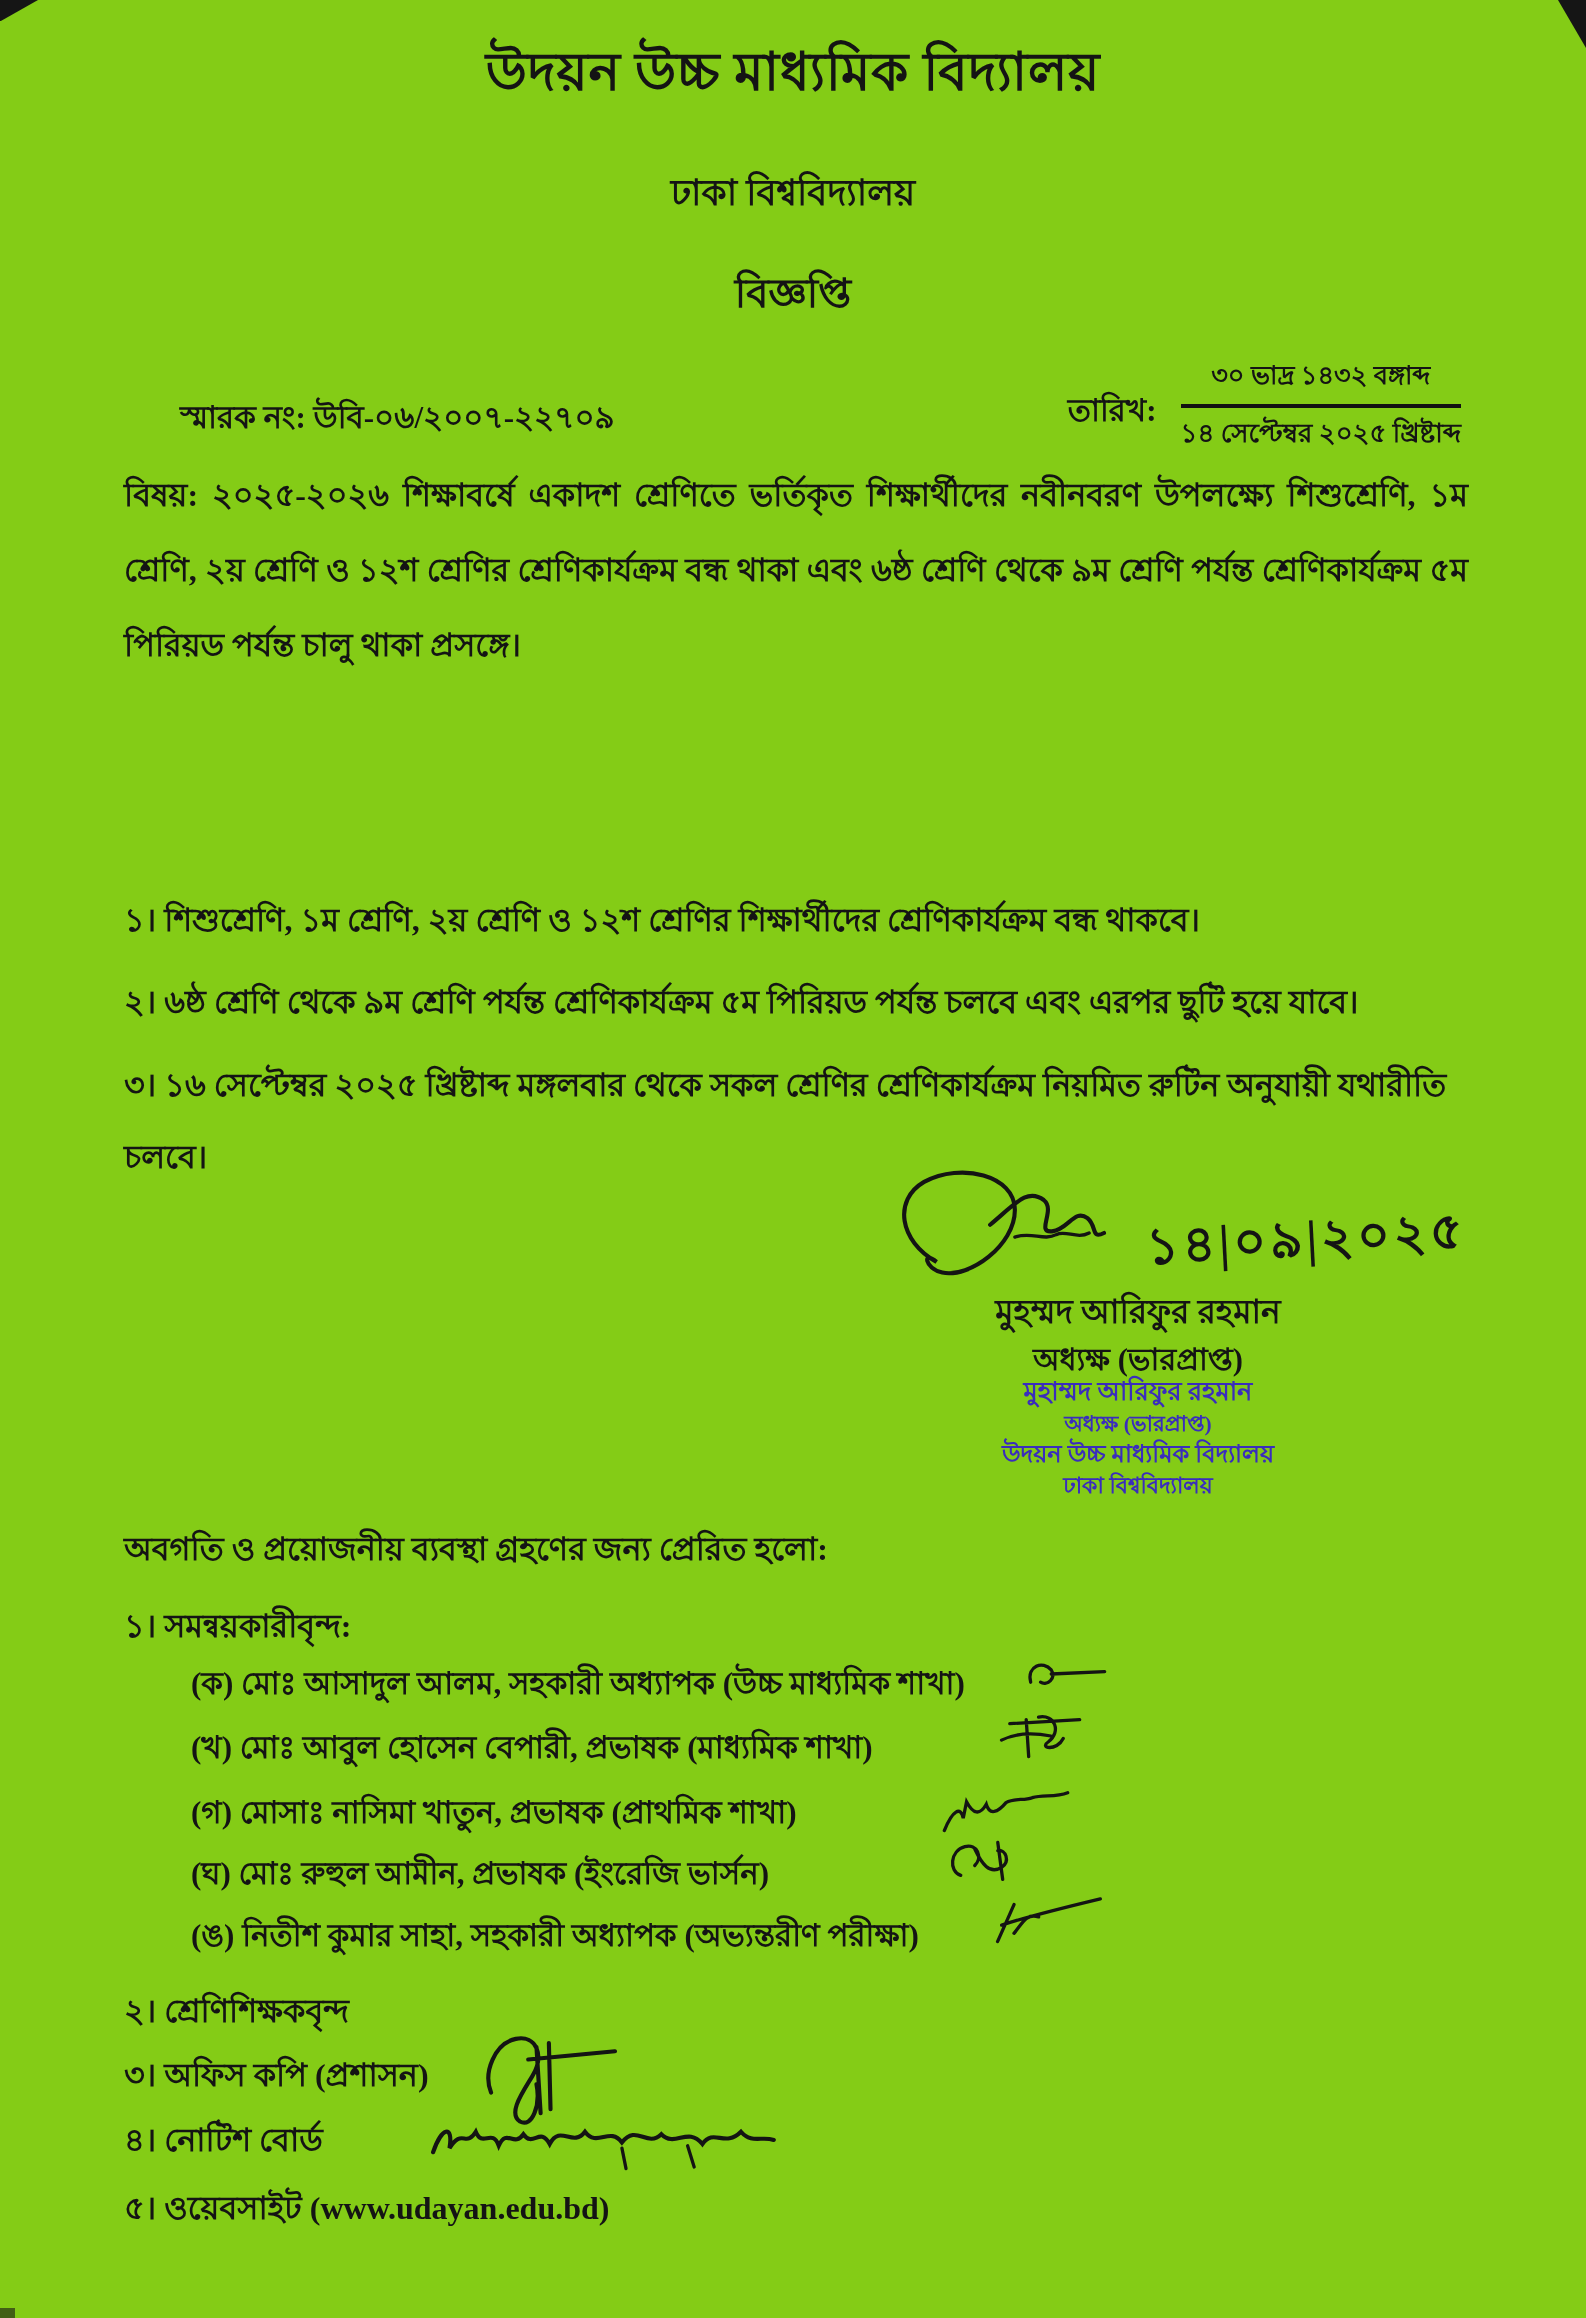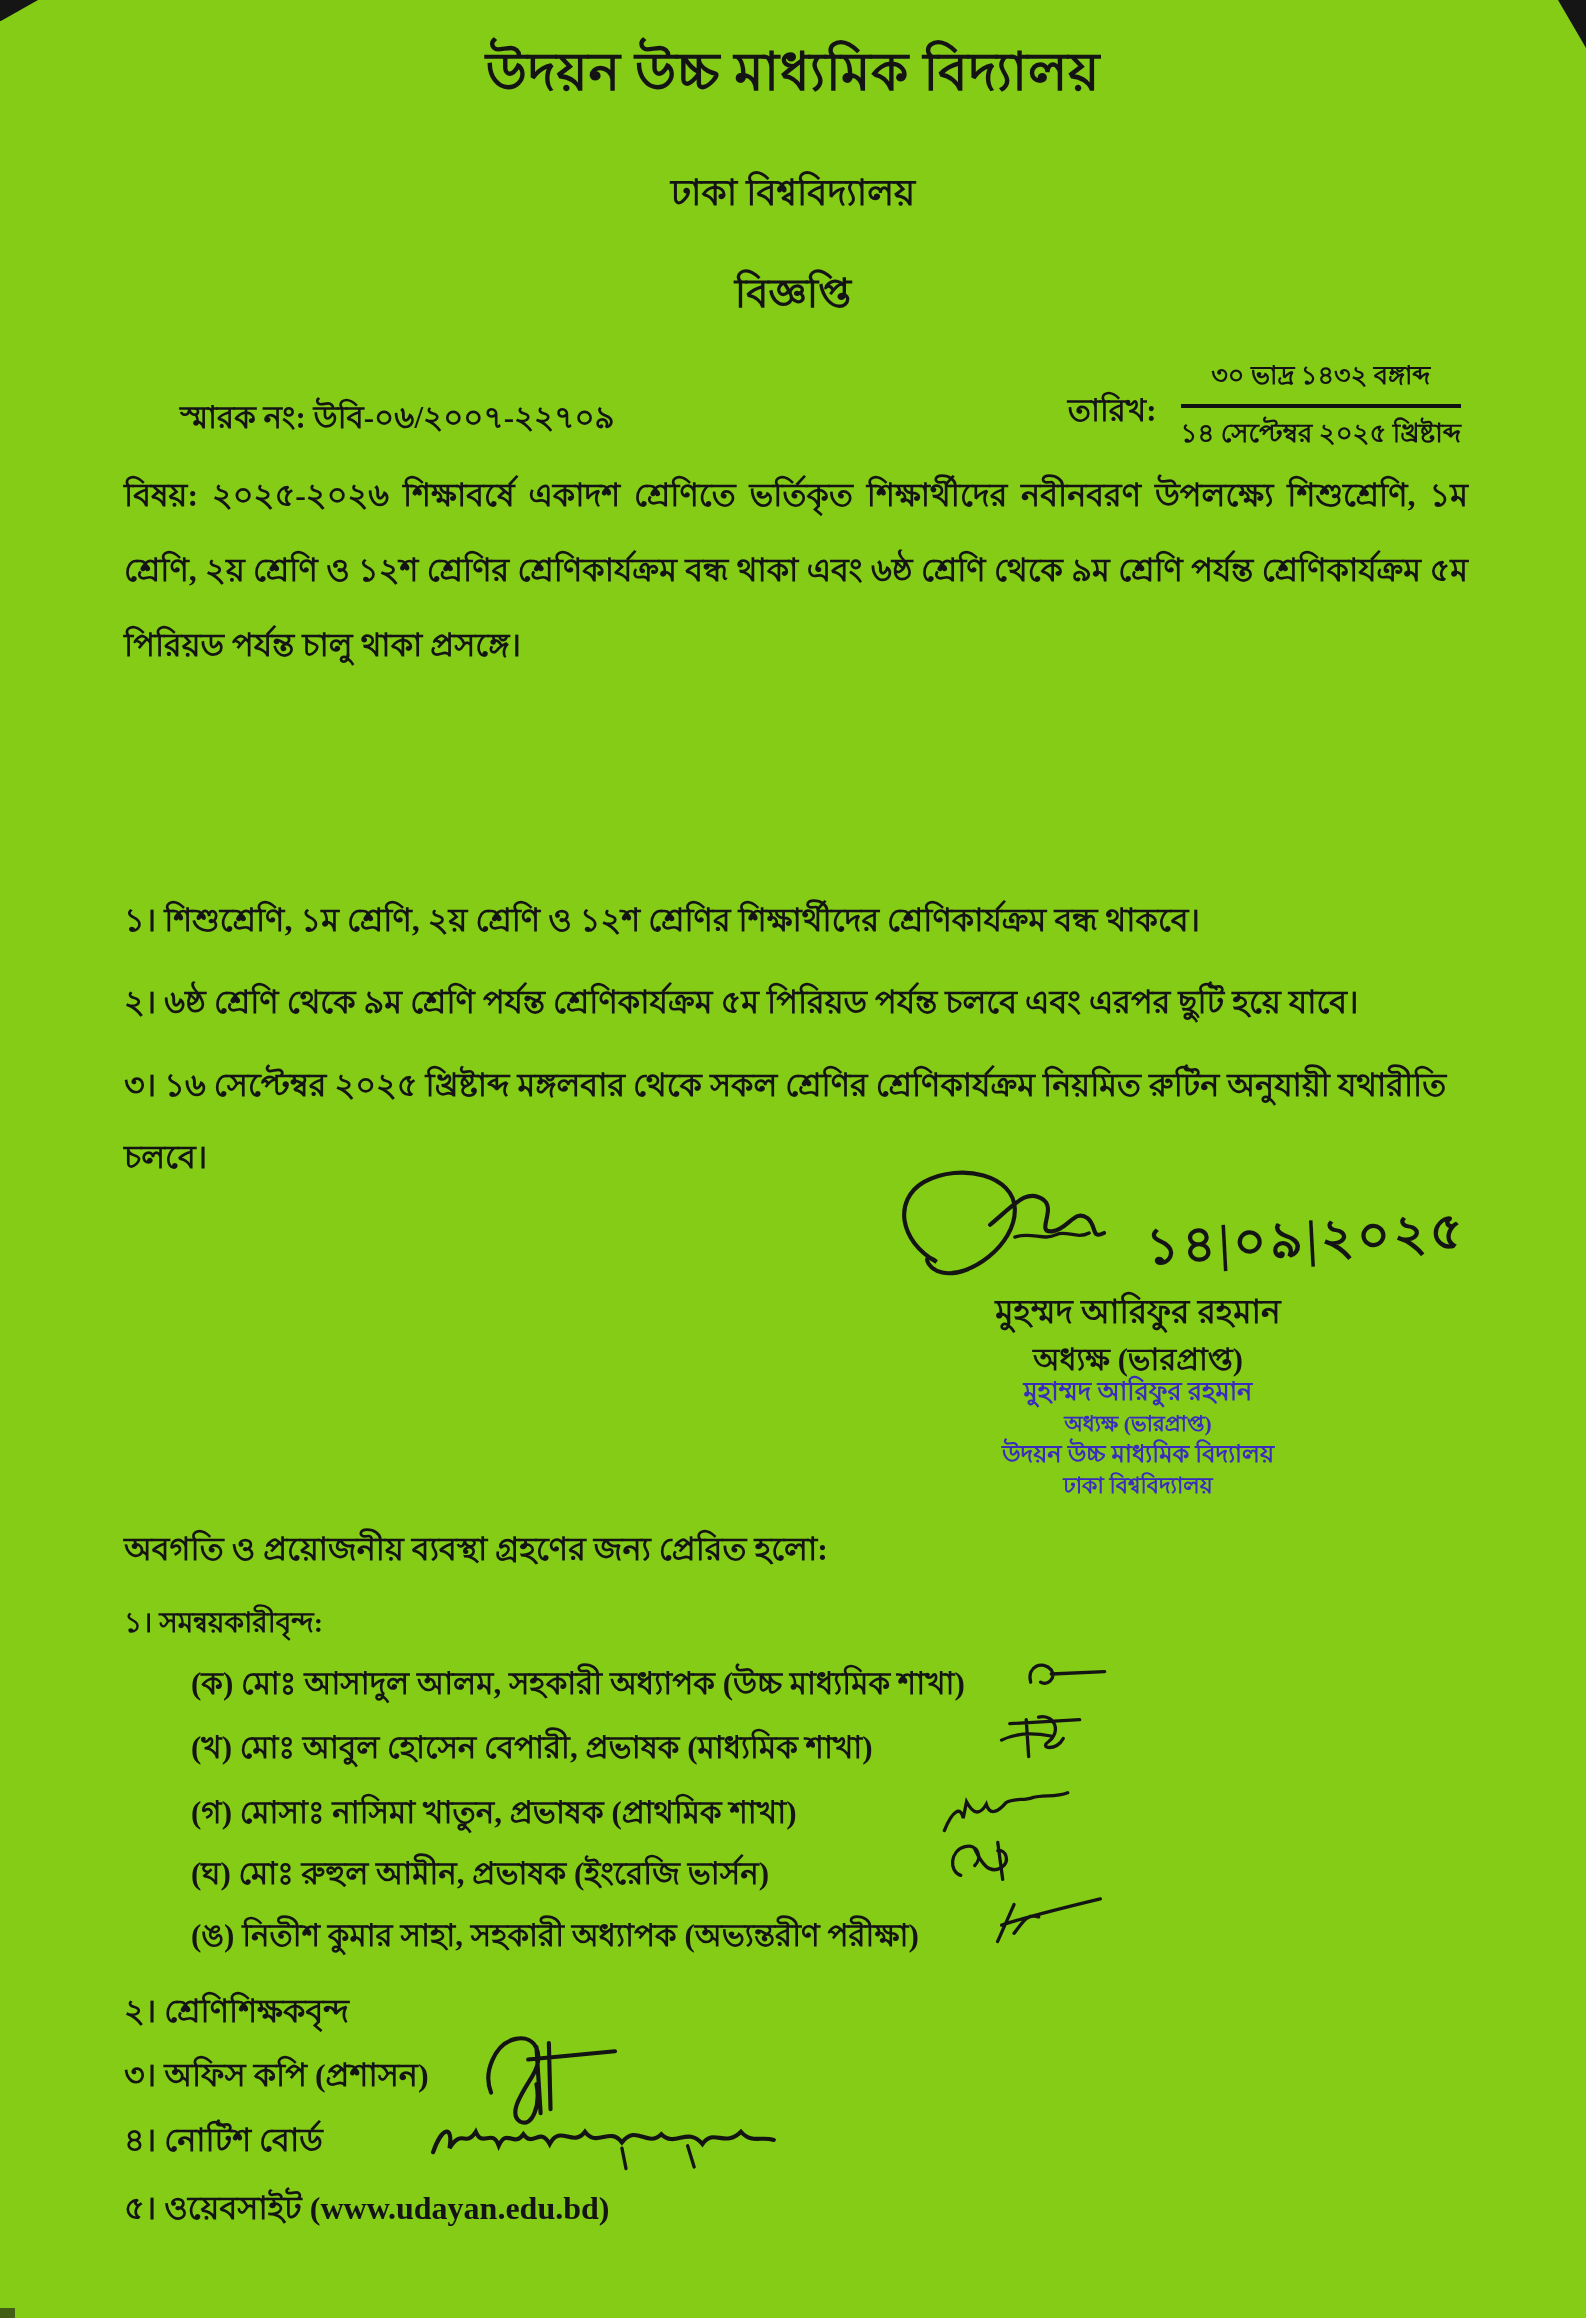--- a/index.html
+++ b/index.html
@@ -56,21 +56,21 @@
   .stamp{
     position:absolute;left:874px;top:1375px;width:528px;text-align:center;
     font-weight:700;line-height:1.35;
   }
   .stamp .s1{font-size:25.6px;}
   .stamp .s2{font-size:21.4px;}
   .stamp .s3{font-size:24px;}
   .stamp .s4{font-size:22px;}
 
   .dist-heading{position:absolute;top:1524px;left:124px;font-size:32px;font-weight:600;}
-  .dist-item1{position:absolute;top:1601px;left:124px;font-size:28px;font-weight:600;}
+  .dist-item1{position:absolute;top:1601px;left:124px;font-size:32px;font-weight:600;}
   .coord{position:absolute;left:191px;font-size:31px;font-weight:600;white-space:nowrap;}
   .c0{top:1659px;}
   .c1{top:1723px;}
   .c2{top:1788px;}
   .c3{top:1849px;}
   .c4{top:1911px;}
   .coord-sig{position:absolute;width:148px;height:74px;}
   .cs0{left:1006px;top:1637px;}
   .cs1{left:981px;top:1699px;}
   .cs2{left:932px;top:1773px;}

